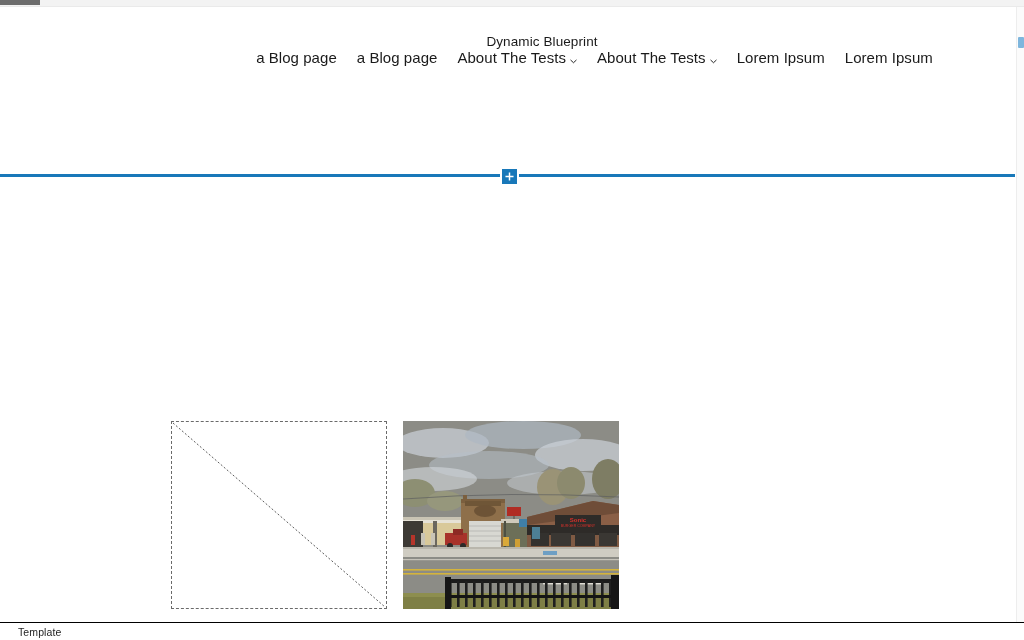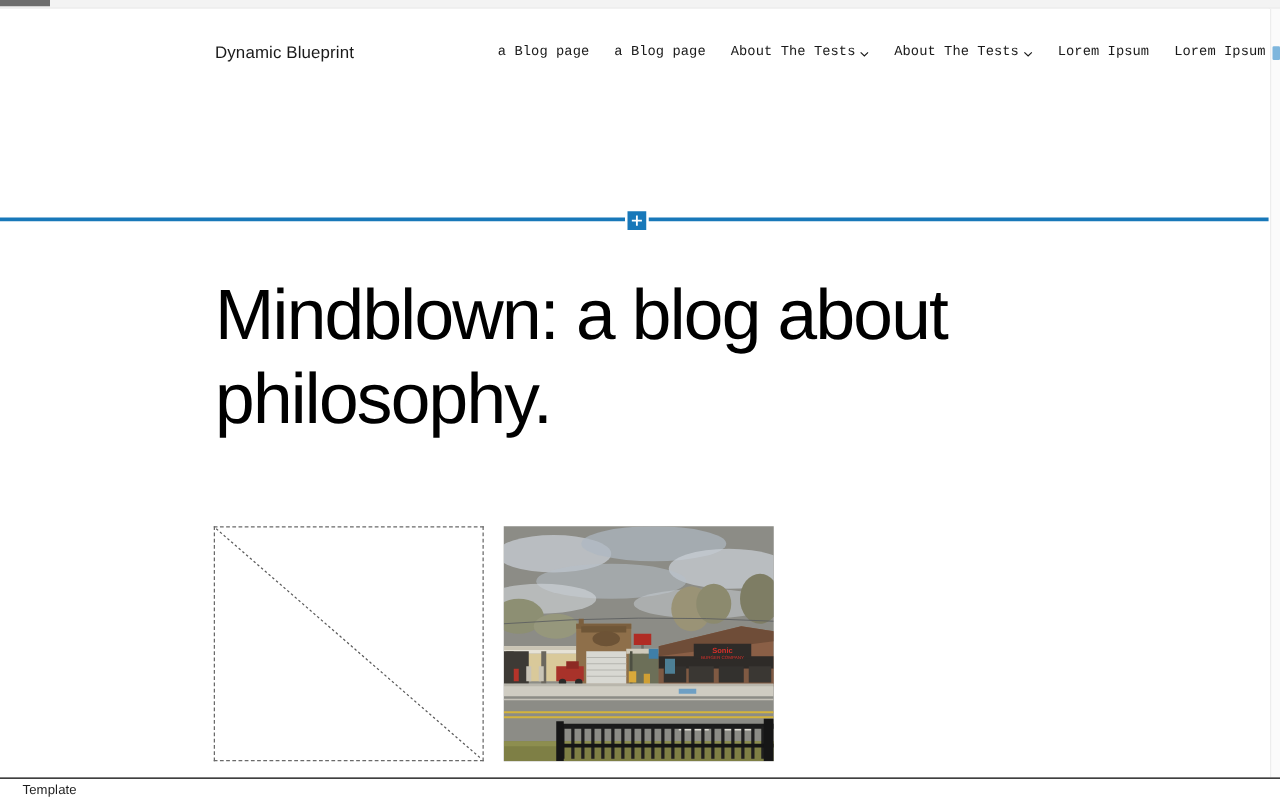--- a/index.html
+++ b/index.html
@@ -70,43 +70,43 @@
     top: 0; left: 0;
     width: 1015px;
     height: 160px;
   }
   .header-inner {
     position: absolute;
     top: 27px; left: 172px;
     width: 740px;
     display: flex;
     align-items: center;
+    flex-direction: column;
   }
   .site-title {
     font-size: 13.5px;
     color: #1a1a1a;
     letter-spacing: 0.1px;
     white-space: nowrap;
   }
   .nav {
     display: flex;
     align-items: center;
     margin-left: 105px;
     gap: 0;
   }
   .nav-item {
     display: flex;
     align-items: flex-end;
-    font-size: 11px;
+    font-size: 15px;
     color: #1a1a1a;
     white-space: nowrap;
     padding: 0 10px;
     letter-spacing: 0.05px;
     cursor: pointer;
-    font-family: Liberation Mono, monospace;
   }
   .nav-chevron {
     display: inline-block;
     margin-left: 4px;
     width: 7px;
     height: 7px;
     position: relative;
     top: -1px;
   }
   .nav-chevron svg { display: block; }
@@ -268,21 +268,20 @@
 
     <div class="inserter-row">
       <div class="inserter-line"></div>
       <div class="inserter-btn">
         <svg viewBox="0 0 12 12" width="11" height="11">
           <path d="M6 1.6 V10.4 M1.6 6 H10.4" stroke="#ffffff" stroke-width="1.6" fill="none"></path>
         </svg>
       </div>
     </div>
 
-    <h1 class="post-title">Mindblown: a blog about philosophy.</h1>
 
     <div class="media-row">
 
       <div class="img-placeholder">
         <svg viewBox="0 0 216 188" preserveAspectRatio="none">
           <line x1="1" y1="1" x2="215" y2="187" stroke="#5a5a5a" stroke-width="1" stroke-dasharray="2 2"></line>
         </svg>
       </div>
 
       <div class="photo">

